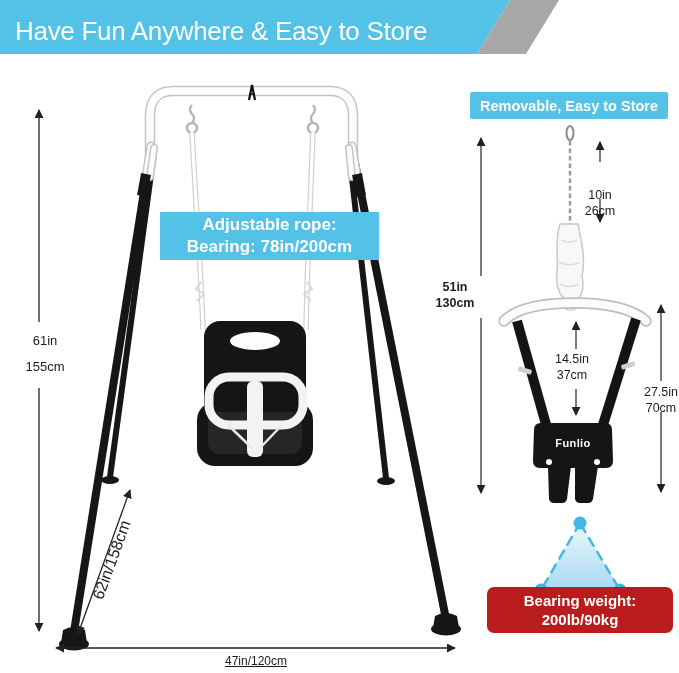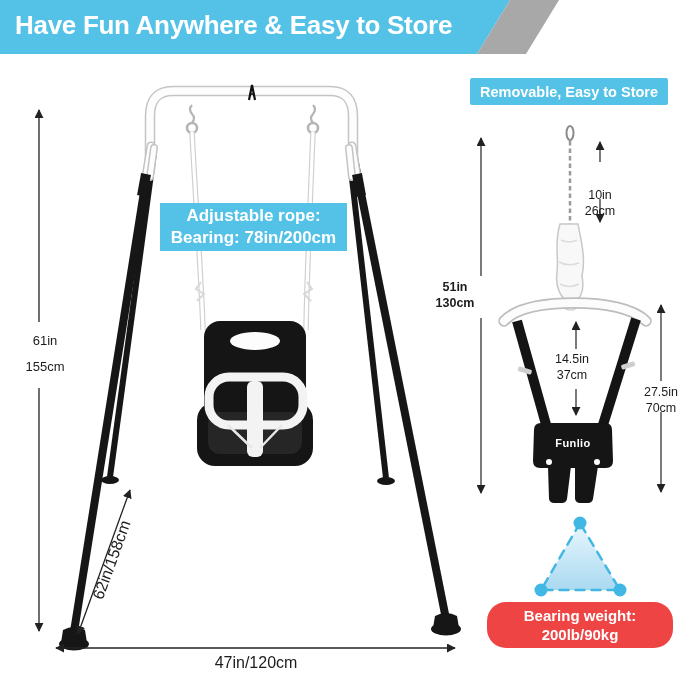--- a/index.html
+++ b/index.html
@@ -3,40 +3,40 @@
 <meta charset="utf-8">
 <style>
   html,body{margin:0;padding:0;background:#fff;}
   .stage{
     position:relative;width:679px;height:673px;background:#fff;overflow:hidden;
     font-family:"Liberation Sans", sans-serif;
   }
   .stage svg{position:absolute;left:0;top:0;}
   .ov{position:absolute;white-space:nowrap;}
   .banner-title{
-    left:15px;top:10px;font-size:26px;font-weight:bold;color:#fff;letter-spacing:-0.3px;
+    left:15px;top:16px;font-size:26px;font-weight:normal;color:#fff;letter-spacing:-0.3px;
   }
   .rope-label{
-    left:160px;top:203px;width:187px;height:48px;background:#54C2E7;color:#fff;
+    left:160px;top:212px;width:219px;height:48px;background:#54C2E7;color:#fff;
     display:flex;flex-direction:column;align-items:center;justify-content:center;
     font-size:17px;font-weight:bold;line-height:22px;text-align:center;
   }
   .hdr-box{
-    left:470px;top:78px;width:198px;height:27px;background:#54C2E7;color:#fff;
+    left:470px;top:92px;width:198px;height:27px;background:#54C2E7;color:#fff;
     display:flex;align-items:center;justify-content:center;
     font-size:14.5px;font-weight:bold;border-radius:2px;
   }
   .bear-box{
-    left:487px;top:602px;width:186px;height:46px;background:#ef4444;color:#fff;
+    left:487px;top:587px;width:186px;height:46px;background:#b91c1c;color:#fff;
     display:flex;flex-direction:column;align-items:center;justify-content:center;
-    font-size:15px;font-weight:bold;line-height:19px;border-radius:19px;text-align:center;
+    font-size:15px;font-weight:bold;line-height:19px;border-radius:7px;text-align:center;
   }
   .dim{color:#1c1c1c;text-align:center;}
   .dim-height{left:45px;top:328px;transform:translateX(-50%);font-size:13px;line-height:26px;}
-  .dim-width{left:256px;top:654px;transform:translateX(-50%);font-size:16px;}
+  .dim-width{left:256px;top:654px;transform:translateX(-50%);font-size:12px;text-decoration:underline;}
   .dim-leg{left:112px;top:560px;transform:translate(-50%,-50%) rotate(-70deg);font-size:16px;}
   .dim-sm{font-size:12.5px;line-height:16px;transform:translateX(-50%);}
   .dim-chain{left:600px;top:163px;margin-top:24px;}
   .dim-total{left:455px;top:279px;font-weight:bold;}
   .dim-mid{left:572px;top:351px;}
   .dim-side{left:661px;top:384px;}
   .brand-logo{
     left:573px;top:437px;transform:translateX(-50%);color:#fff;font-size:11px;font-weight:bold;
     letter-spacing:0.4px;
   }

